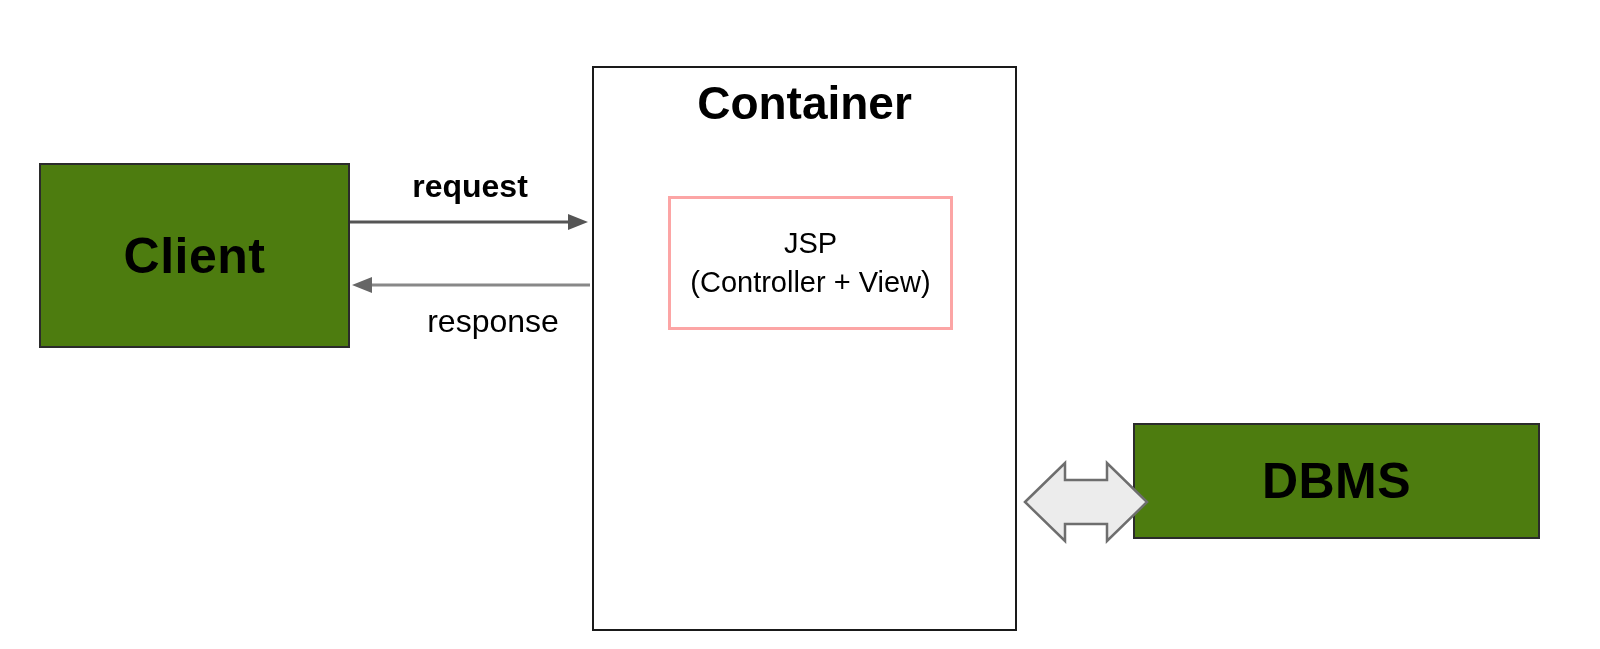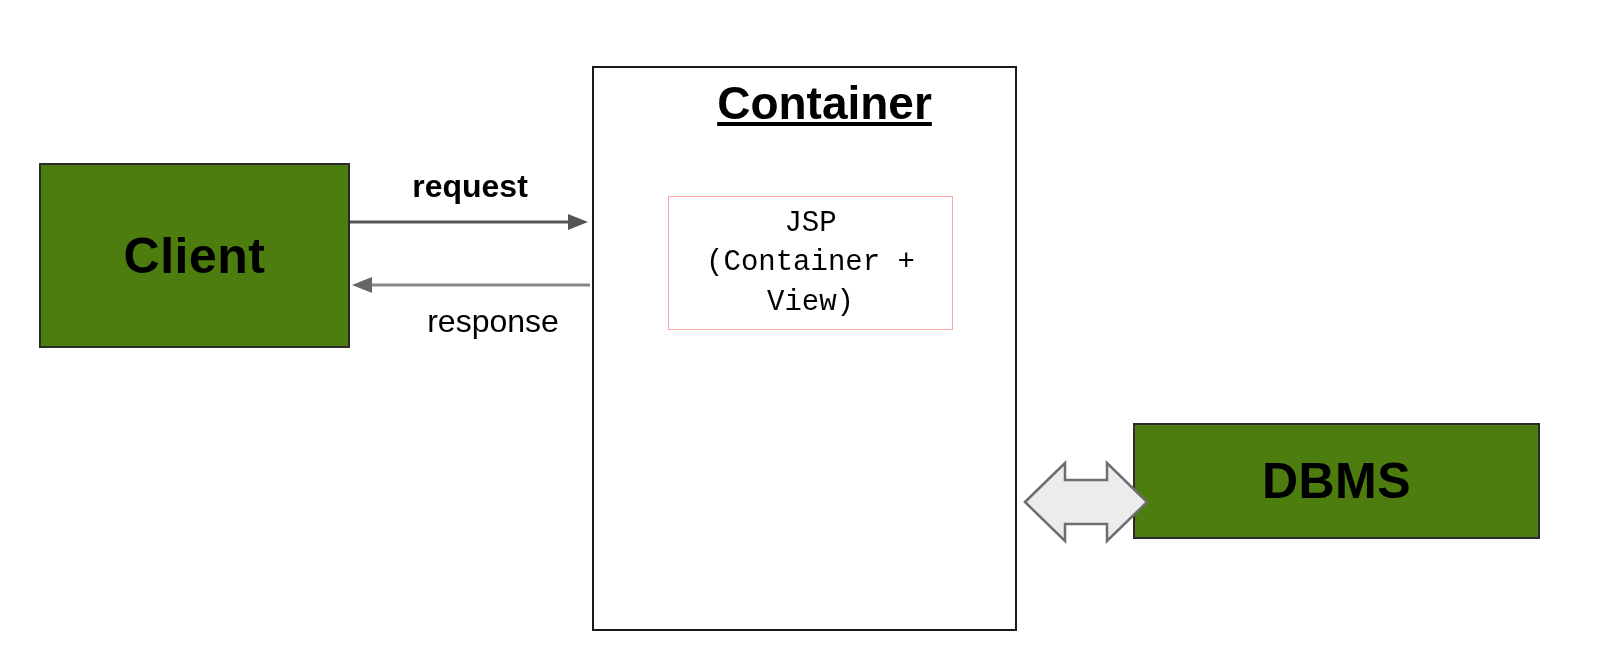--- a/index.html
+++ b/index.html
@@ -36,42 +36,40 @@
     letter-spacing: 0.5px;
   }
   .container-box {
     left: 592px; top: 66px;
     width: 425px; height: 565px;
     border: 2px solid #1a1a1a;
     background: #ffffff;
   }
   .container-title {
     position: absolute;
-    left: 612px; top: 76px;
+    left: 592px; top: 76px;
     width: 425px;
     text-align: center;
     font-size: 46px;
     font-weight: bold;
     color: #000000;
-    text-decoration: underline;
   }
   .inner-box {
     position: absolute;
     background: #ffffff;
-    border: 1px solid #fca5a5;
+    border: 3px solid #fca5a5;
     box-sizing: border-box;
     display: flex;
     flex-direction: column;
     align-items: center;
     justify-content: center;
     text-align: center;
     font-size: 29px;
     line-height: 1.35;
     color: #000000;
-    font-family: Liberation Mono, monospace;
   }
   .jsp-box {
     left: 668px; top: 196px;
     width: 285px; height: 134px;
   }
   .javabeans-box {
     left: 668px; top: 433px;
     width: 285px; height: 135px;
   }
   .dbms-box {
@@ -105,21 +103,21 @@
 
   <div class="box client-box">
     <span class="label">Client</span>
   </div>
 
   <div class="box container-box"></div>
   <div class="container-title">Container</div>
 
   <div class="inner-box jsp-box">
     <span>JSP</span>
-    <span>(Container + View)</span>
+    <span>(Controller + View)</span>
   </div>
 
 
   <div class="box dbms-box">
     <span class="label">DBMS</span>
   </div>
 
   <div class="arrow-label request-label">request</div>
   <div class="arrow-label response-label">response</div>
 

